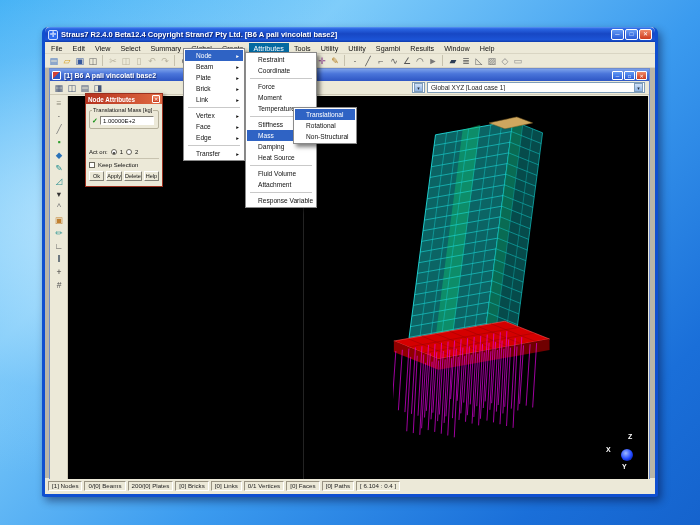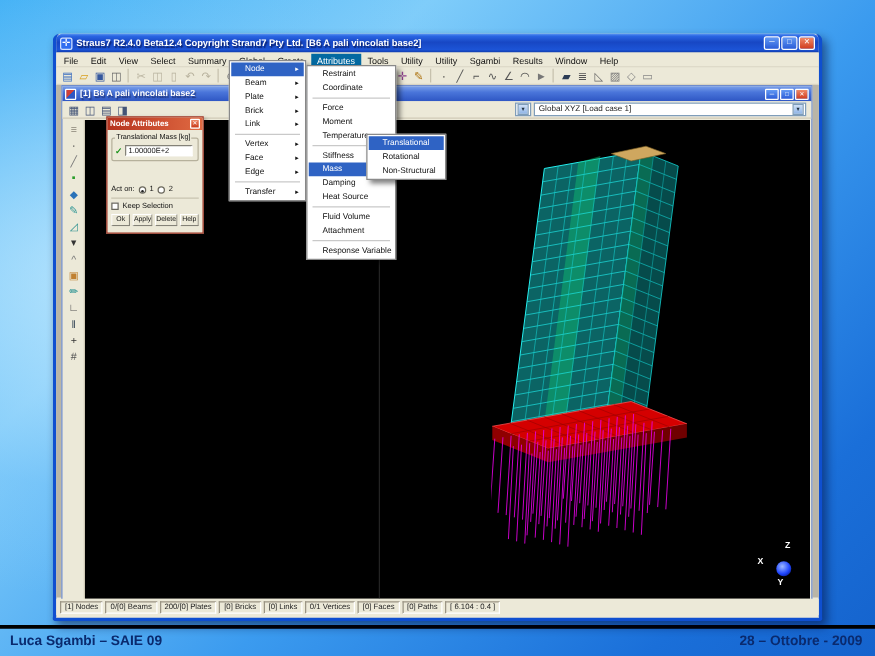--- a/index.html
+++ b/index.html
@@ -638,18 +638,14 @@
         <span>Translational</span>
       </div>
       <div class="mi">
         <span>Rotational</span>
       </div>
       <div class="mi">
         <span>Non-Structural</span>
       </div>
     </div>
 
-  <div class="slide-footer">
-    <div class="footer-left">Luca Sgambi – SAIE 09</div>
-    <div class="footer-right">28 – Ottobre - 2009</div>
-  </div>
 
 </div>
 
 </body></html>

